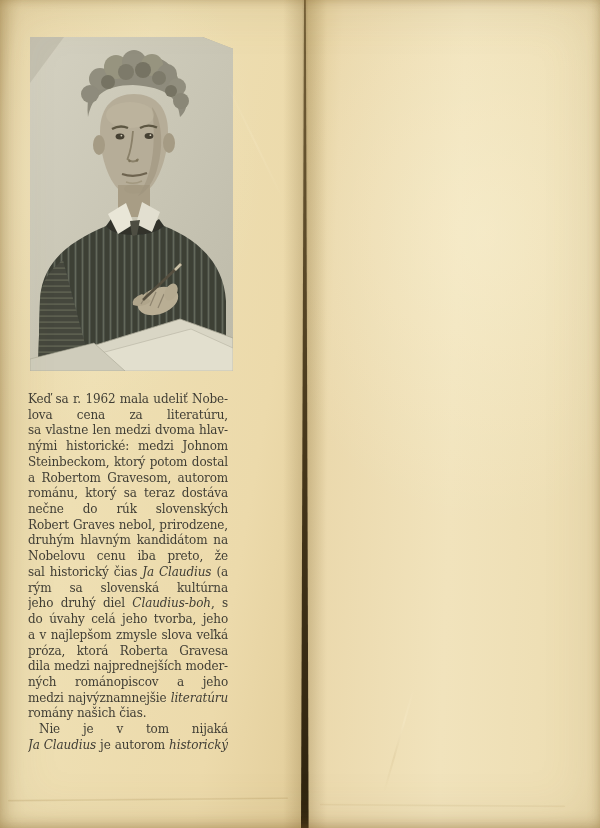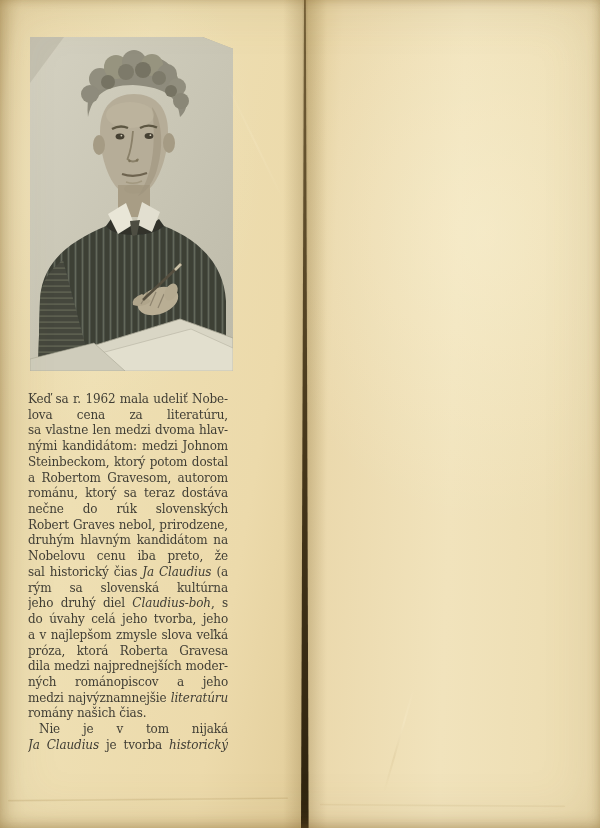--- a/index.html
+++ b/index.html
@@ -169,40 +169,40 @@
           <path d="M46,314 L150,282 L203,301 L203,334 L38,334 Z" fill="#d9d6c5" stroke="#aaa796" stroke-width="0.8"></path>
           <path d="M60,319 L161,292 L203,311 L203,334 L52,334 Z" fill="#e2dfce" stroke="#b5b2a1" stroke-width="0.6"></path>
           <path d="M0,322 L64,306 L95,334 L0,334 Z" fill="#cfccbb" stroke="#aaa796" stroke-width="0.6"></path>
         </g>
       </svg>
     </figure>
     <div class="col col-left" id="col-left">
         <div class="tline"><span>Keď sa r. 1962 mala udeliť Nobe-</span></div>
         <div class="tline"><span>lova cena za literatúru, rozhodovalo</span></div>
         <div class="tline"><span>sa vlastne len medzi dvoma hlav-</span></div>
-        <div class="tline"><span>nými kandidátom: medzi Johnom</span></div>
+        <div class="tline"><span>nými historické: medzi Johnom</span></div>
         <div class="tline"><span>Steinbeckom, ktorý potom dostal</span></div>
         <div class="tline"><span>a Robertom Gravesom, autorom</span></div>
         <div class="tline"><span>románu, ktorý sa teraz dostáva ko-</span></div>
         <div class="tline pend"><span>nečne do rúk slovenských čitateľov.</span></div>
         <div class="tline"><span>Robert Graves nebol, prirodzene,</span></div>
         <div class="tline"><span>druhým hlavným kandidátom na</span></div>
         <div class="tline"><span>Nobelovu cenu iba preto, že napí-</span></div>
         <div class="tline"><span>sal historický čias </span><i>Ja Claudius</i><span> (a</span></div>
         <div class="tline"><span>rým sa slovenská kultúrna verejnosť</span></div>
         <div class="tline"><span>jeho druhý diel </span><i>Claudius-boh</i><span>, s kto-</span></div>
         <div class="tline"><span>do úvahy celá jeho tvorba, jeho vý-</span></div>
         <div class="tline"><span>a v najlepšom zmysle slova veľká</span></div>
         <div class="tline"><span>próza, ktorá Roberta Gravesa zara-</span></div>
         <div class="tline"><span>dila medzi najprednejších moder-</span></div>
         <div class="tline"><span>ných románopiscov a jeho </span><i>Claudius</i></div>
         <div class="tline"><span>medzi najvýznamnejšie </span><i>literatúru</i></div>
         <div class="tline pend"><span>romány našich čias.</span></div>
         <div class="tline ind"><span>Nie je v tom nijaká protirečivosť.</span></div>
-        <div class="tline pend"><i>Ja Claudius</i><span> je tvorba </span><i>historický</i><span> ro-</span></div>
+        <div class="tline pend"><i>Ja Claudius</i><span> je autorom </span><i>historický</i><span> ro-</span></div>
       </div>
   </div>
 
   <div class="page page-right">
     
   </div>
 
   <div class="gutter-shadow"></div>
   <div class="gutter"></div>
 

